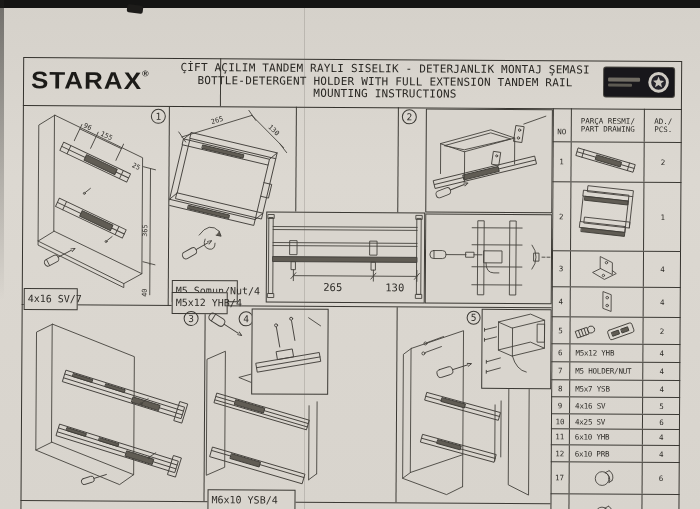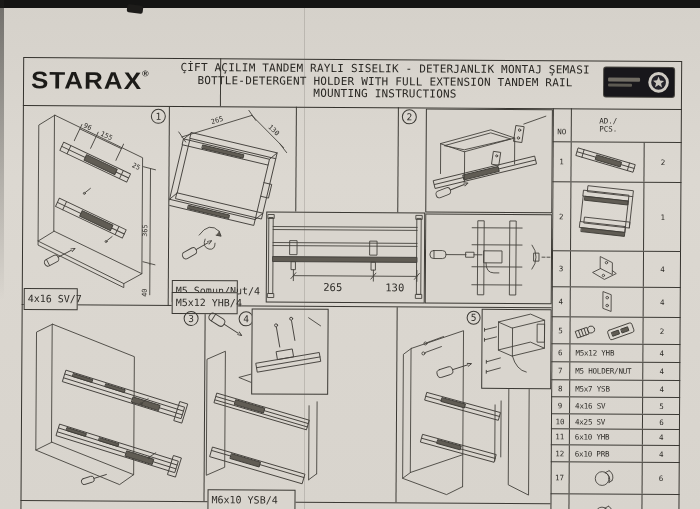--- a/index.html
+++ b/index.html
@@ -159,21 +159,21 @@
       <path d="M30,128 q10,-14 20,-4"></path>
         <path d="M50,124 l2,5 l-5,-1" class="dk"></path>
       <path d="M36,132 q-3,8 4,10 q6,1 6,-6"></path>
       <g transform="translate(14,150) rotate(-30)">
         <rect x="0" y="-3.5" width="15" height="7" rx="3"></rect>
           <line x1="15" y1="0" x2="29" y2="0"></line>
           <path d="M29,-1.5 l4,1.5 l-4,1.5"></path>
       </g>
     </svg>
     <div class="lblbox" style="left:172px;top:281px;width:66px;height:12px">M5 Somun/Nut/4</div>
-    <div class="lblbox" style="left:172px;top:293px;width:66px;height:12px">M5x12 YHB/4</div>
+    <div class="lblbox" style="left:172px;top:293px;width:56px;height:12px">M5x12 YHB/4</div>
 
     <div class="circ" style="left:401px;top:109px">2</div>
     <div class="box" style="left:425px;top:108px;width:127px;height:104px">
       <svg class="draw" style="left:0;top:0" width="125" height="101" viewBox="0 0 125 101">
         <path d="M14,34 L64,20 L88,28 L38,42 Z"></path>
           <path d="M18,36 L64,23 L84,29 L38,40 Z"></path>
         <g transform="rotate(-14 60 60)">
           <rect x="6" y="58" width="104" height="8"></rect>
             <line x1="6" y1="62" x2="110" y2="62"></line>
           <rect x="36" y="59.5" width="36" height="5" class="dk"></rect>
@@ -368,20 +368,26 @@
           <line x1="4" y1="50.5" x2="4" y2="53.5"></line>
         <line x1="4" y1="62" x2="18" y2="58"></line>
           <line x1="4" y1="60.5" x2="4" y2="63.5"></line>
         <path d="M30,46 q4,14 14,16"></path>
       </svg>
     </div>
 
     <div class="ptable">
       <div class="prow phead" style="height:33px">
         <div class="pc pc1">NO</div>
+        <div class="pc pc2">
+          <div>
+              <div>PARÇA RESMI/</div>
+              <div>PART DRAWING</div>
+            </div>
+        </div>
         <div class="pc">
           <div>
               <div>AD./</div>
               <div>PCS.</div>
             </div>
         </div>
       </div>
       <div class="prow" style="height:40px">
         <div class="pc pc1">1</div>
         <div class="pc pc2">

